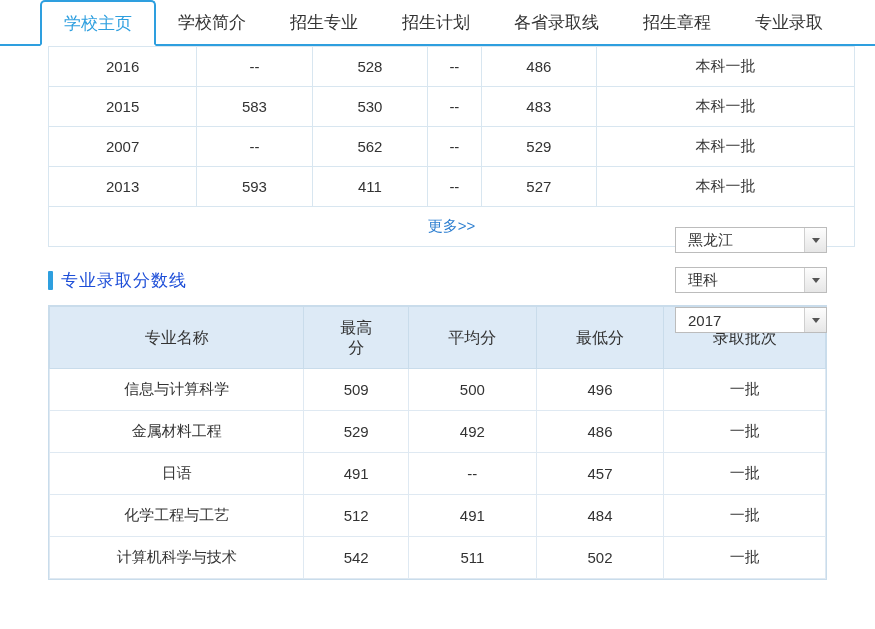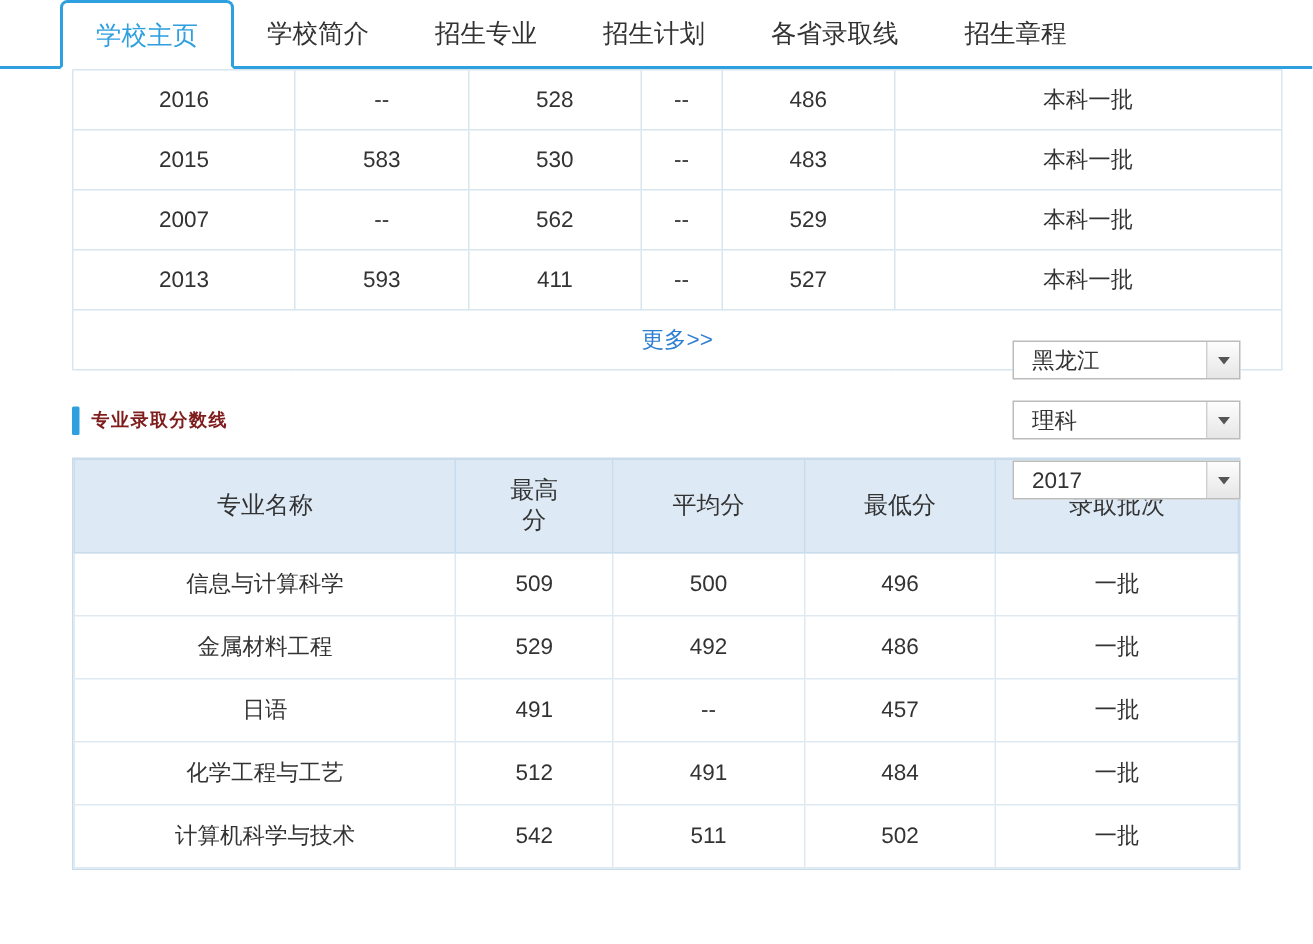--- a/index.html
+++ b/index.html
@@ -88,23 +88,23 @@
     height: 30px;
     position: relative;
   }
   .sec-bar {
     width: 5px; height: 19px;
     background: #2e9fdf;
     margin-right: 8px;
     border-radius: 1px;
   }
   .sec-title {
-    font-size: 12px;
-    color: #7f1d1d;
-    font-weight: bold;
+    font-size: 17px;
+    color: #1d4ed8;
+    font-weight: normal;
     letter-spacing: 1px;
   }
   .selects {
     margin-left: auto;
     display: flex;
     gap: 14px;
     flex-direction: column;
   }
   .sel {
     width: 152px;
@@ -184,20 +184,23 @@
         <span>招生专业</span>
       </div>
     <div class="tab">
         <span>招生计划</span>
       </div>
     <div class="tab">
         <span>各省录取线</span>
       </div>
     <div class="tab">
         <span>招生章程</span>
+      </div>
+    <div class="tab">
+        <span>专业录取</span>
       </div>
   </div>
 
   <div class="tbl-wrap">
     <table class="grid">
       <tbody>
         <tr>
           <td>2016</td>
           <td>--</td>
           <td>528</td>

